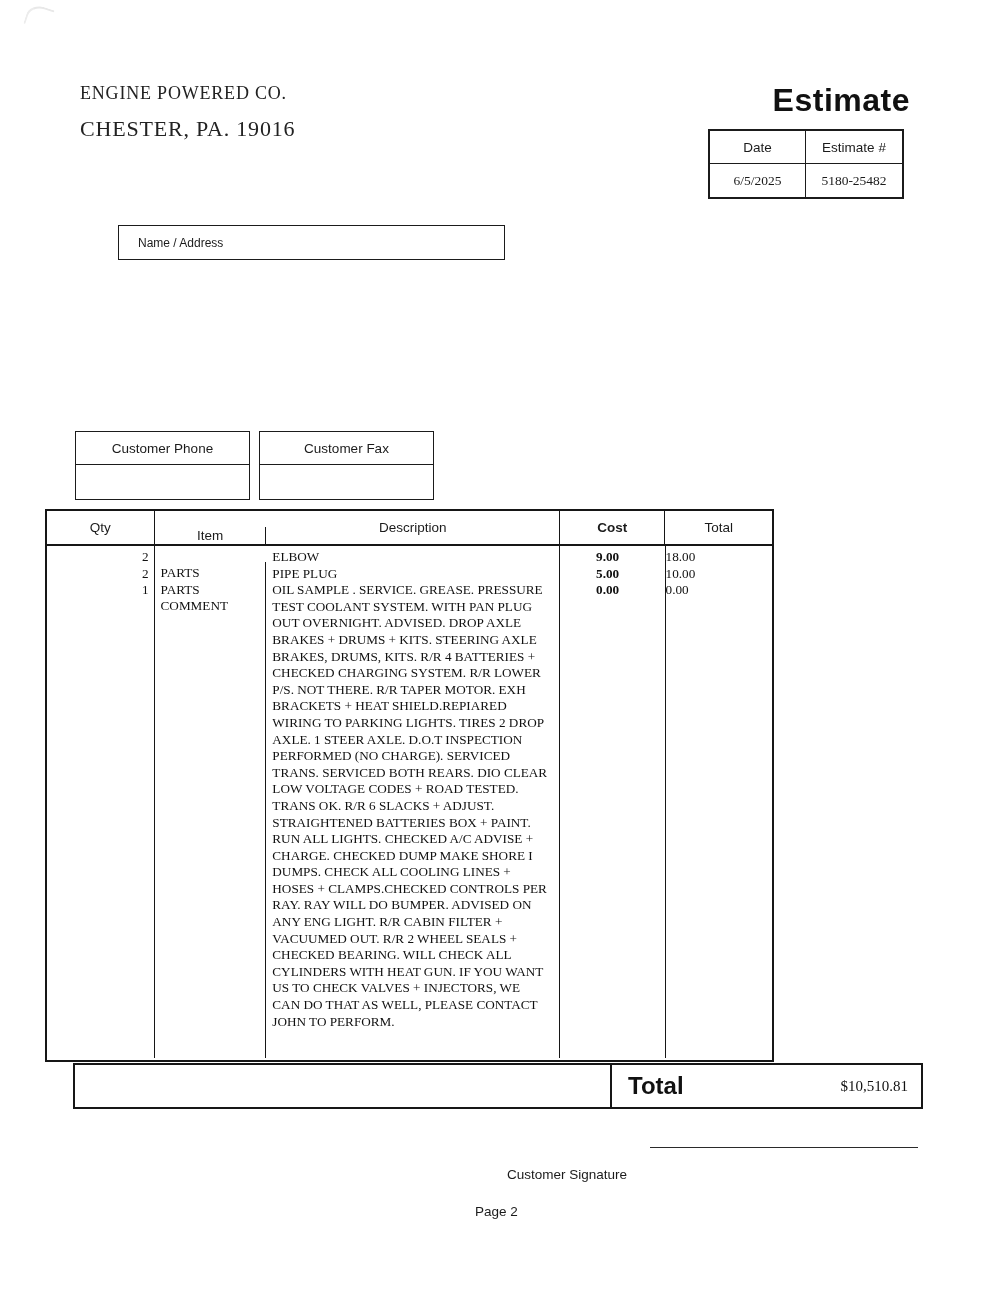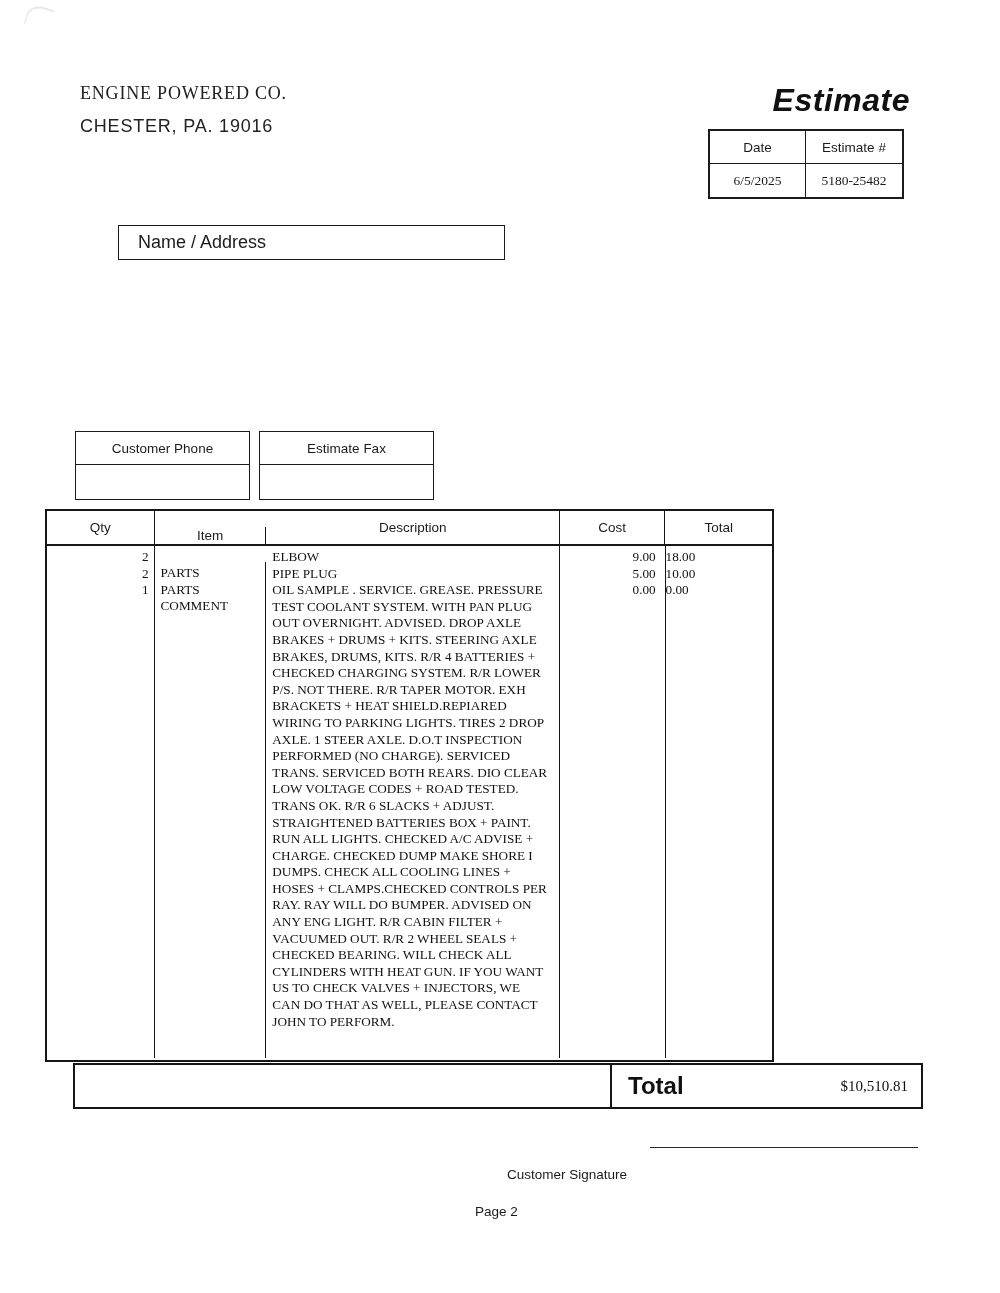--- a/index.html
+++ b/index.html
@@ -13,27 +13,27 @@
   .abs { position:absolute; }
 
   
   .company-name {
     left:80px; top:83px;
     font-family:"Liberation Serif", serif;
     font-size:18px; letter-spacing:0.8px; color:#222;
   }
   .company-address {
     left:80px; top:116px;
-    font-family:Liberation Sans, sans-serif;
-    font-size:18px; letter-spacing:0.8px; color:#222;
+    font-family:Liberation Serif, serif;
+    font-size:22px; letter-spacing:0.8px; color:#222;
   }
   .doc-title {
     left:660px; top:82px; width:250px;
     text-align:right;
-    font-size:32px; font-weight:bold; letter-spacing:0.5px; color:#111;font-style:italic;
+    font-size:32px; font-weight:bold; letter-spacing:0.5px; color:#111;
   }
   .scan-artifact {
     left:26px; top:6px; width:26px; height:22px;
     border-top:2px solid #e8e8e8;
     border-left:2px solid #ececec;
     border-radius:60% 0 0 0;
     transform:rotate(18deg);
   }
 
   
@@ -50,21 +50,21 @@
   .mc-tl { border-right:1.5px solid #1b1b1b; border-bottom:1.5px solid #1b1b1b; }
   .mc-tr { border-bottom:1.5px solid #1b1b1b; }
   .mc-bl { border-right:1.5px solid #1b1b1b; }
 
   
   .name-address-box {
     left:118px; top:225px; width:387px; height:35px;
     border:1.5px solid #1b1b1b;
     display:flex; align-items:center;
     padding-left:19px;
-    font-size:18px;
+    font-size:12px;
   }
 
   
   .contact-box {
     top:431px; height:69px;
     border:1.5px solid #1b1b1b;
   }
   .contact-phone { left:75px; width:175px; }
   .contact-fax   { left:259px; width:175px; }
   .contact-header {
@@ -95,26 +95,26 @@
   .mt-body { display:flex; height:calc(100% - 37.5px); }
   .mt-col {
     border-right:1.5px solid #161616;
     padding-top:3px;
     font-family:"Liberation Serif", serif;
     font-size:13.2px; line-height:16.6px; color:#111;
   }
   .w-qty  { width:133px; }
   .w-item { width:138px;margin-top:16px; }
   .w-desc { width:363px; }
-  .w-cost { width:130px; }
+  .w-cost { width:130px;font-weight:bold; }
   .w-total{ width:132px; border-right:none; }
   .col-qty  { text-align:right; padding-right:5px; }
   .col-item { padding-left:6px; }
   .col-desc { padding-left:6px; padding-right:8px; }
-  .col-cost { text-align:right; padding-right:9px; }
+  .col-cost { text-align:center; padding-right:9px; }
   .col-total{ text-align:left; padding-right:4px; }
   .desc-par { margin:0; }
 
   
   .total-box {
     left:73px; top:1063px; width:850px; height:46px;
     border:2px solid #161616;
     display:flex;
   }
   .total-spacer { width:537px; border-right:2px solid #161616; }
@@ -155,21 +155,21 @@
 <div class="abs name-address-box">
   <span>Name / Address</span>
 </div>
 
 <div class="abs contact-box contact-phone">
   <div class="contact-header">Customer Phone</div>
   <div class="contact-value"></div>
 </div>
 
 <div class="abs contact-box contact-fax">
-  <div class="contact-header">Estimate Fax</div>
+  <div class="contact-header">Customer Fax</div>
   <div class="contact-value"></div>
 </div>
 
 <div class="abs main-table">
   <div class="mt-head">
     <div class="mt-th w-qty">Qty</div>
     <div class="mt-th w-item">Item</div>
     <div class="mt-th w-desc">Description</div>
     <div class="mt-th w-cost">Cost</div>
     <div class="mt-th w-total">Total</div>

